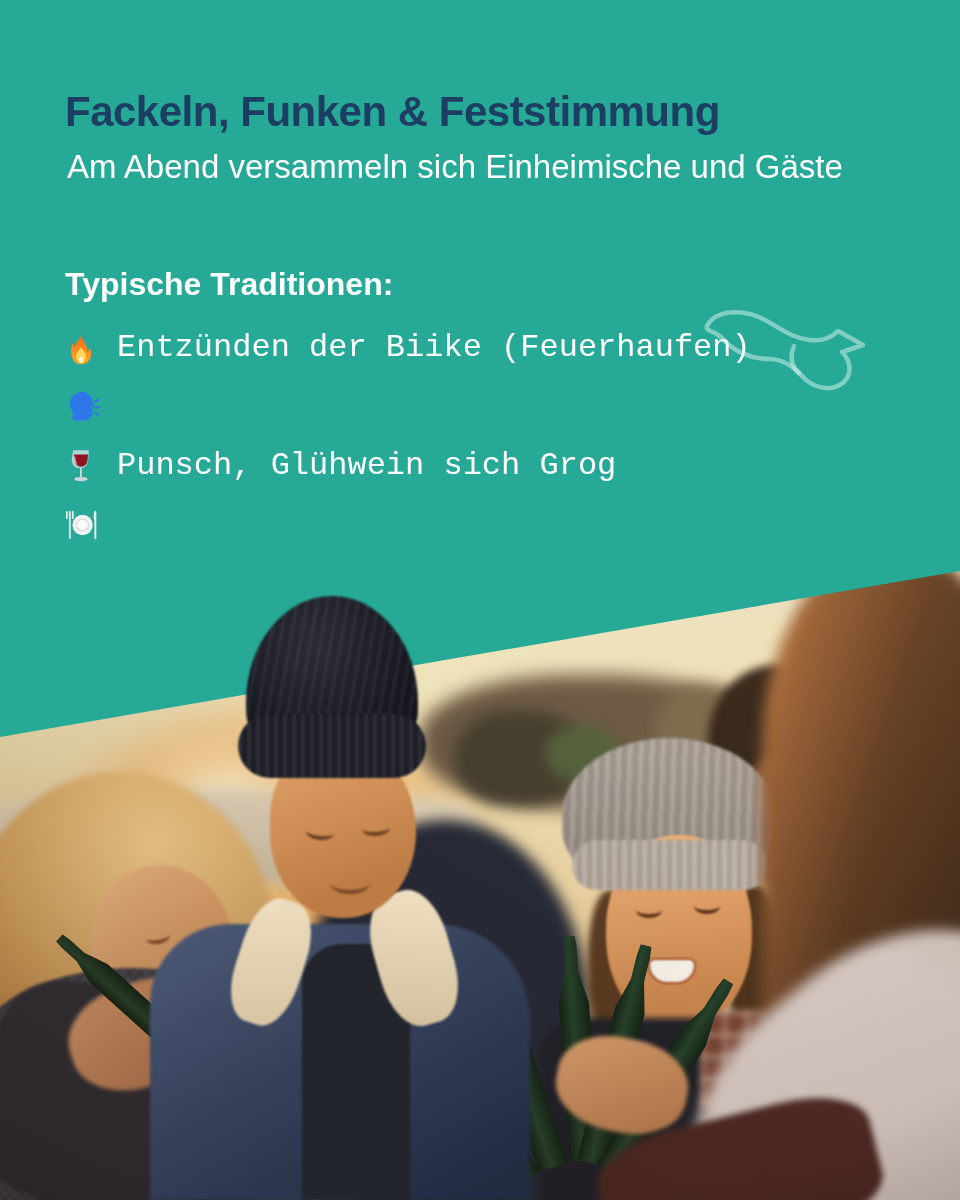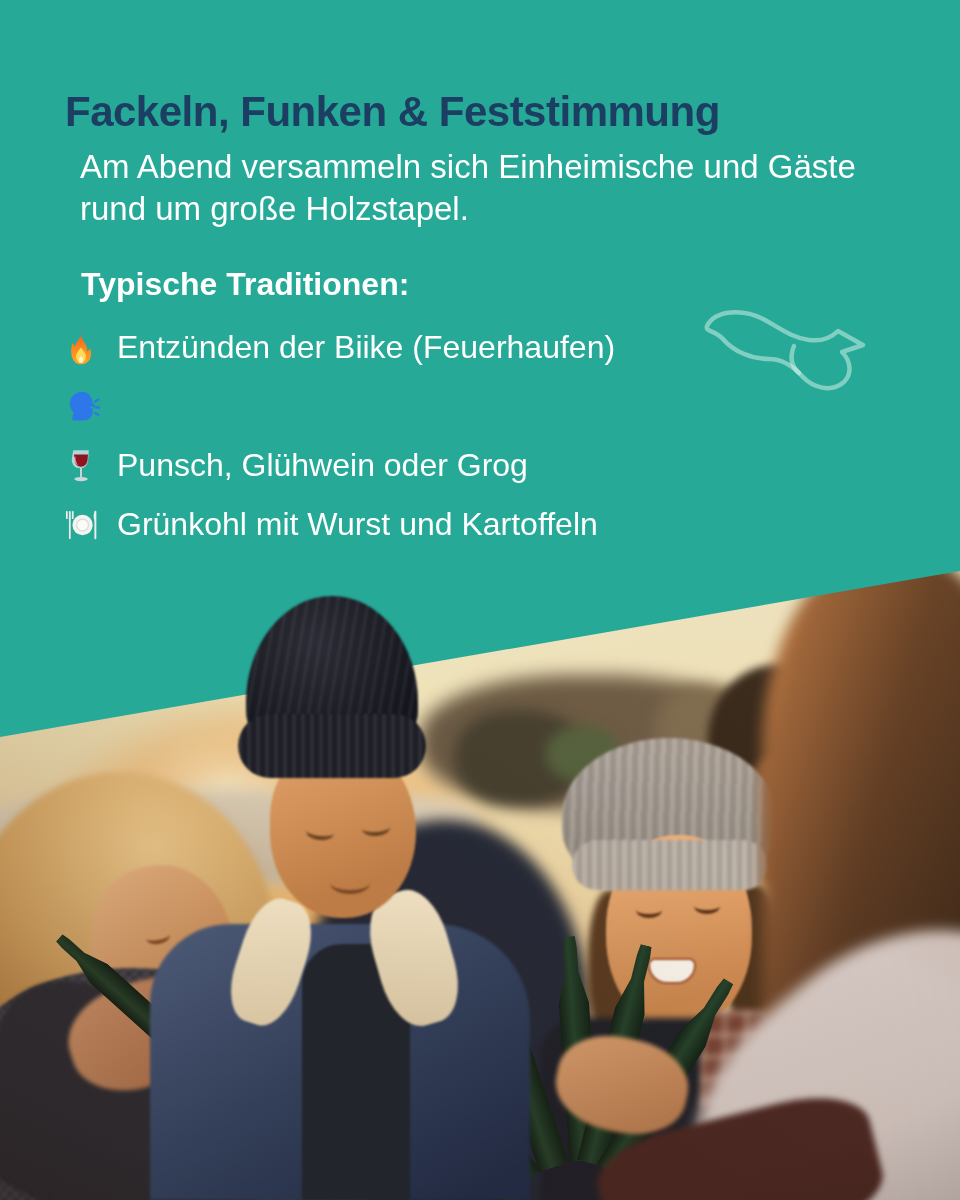--- a/index.html
+++ b/index.html
@@ -83,23 +83,23 @@
       repeating-linear-gradient(90deg,rgba(255,255,255,.07) 0 4px,rgba(0,0,0,0) 4px 9px),#1d1e26;
       border-radius:32px;filter:blur(.8px);}
   .m-eye1{left:156px;top:232px;width:28px;height:12px;border-bottom:4px solid #68401f;border-radius:50%;transform:rotate(6deg);filter:blur(1px);}
   .m-eye2{left:212px;top:228px;width:28px;height:12px;border-bottom:4px solid #68401f;border-radius:50%;transform:rotate(-4deg);filter:blur(1px);}
   .m-smile{left:180px;top:280px;width:40px;height:18px;border-bottom:4px solid #7b4826;border-radius:50%;filter:blur(1px);}
 
   
   .teal{position:absolute;left:0;top:0;width:960px;height:760px;z-index:2;background:#26a997;
         clip-path:polygon(0 0,100% 0,100% 571px,0 737px);}
   .title{position:absolute;left:65px;top:60px;font-size:42px;font-weight:800;letter-spacing:-.5px;color:#1d3e63;}
-  .intro{position:absolute;left:80px;top:146px;font-size:33px;line-height:42px;color:#ffffff;}
-  .trad-head{position:absolute;left:81px;top:266px;font-size:32px;font-weight:700;color:#ffffff;}
-  .trad-list{position:absolute;left:62px;top:318px;list-style:none;margin:0;padding:0;}
+  .intro{position:absolute;left:67px;top:146px;font-size:33px;line-height:42px;color:#ffffff;}
+  .trad-head{position:absolute;left:65px;top:266px;font-size:32px;font-weight:700;color:#ffffff;}
+  .trad-list{position:absolute;left:62px;top:318px;list-style:none;margin:0;padding:0;font-family:Liberation Mono, monospace;}
   .trad-list li{display:flex;align-items:center;height:59px;}
   .trad-list .icon{width:38px;height:38px;margin-right:17px;display:inline-flex;align-items:center;justify-content:center;flex:0 0 38px;}
   .trad-list .txt{font-size:32px;color:#ffffff;white-space:nowrap;}
   .seagull{position:absolute;left:693px;top:288px;width:195px;height:140px;}
 </style>
 </head>
 <body>
 
 <div class="poster">
 
@@ -150,21 +150,20 @@
     <div class="p-hand-c"></div>
     <div class="p-sleeve-r"></div>
     <div class="p-grade"></div>
     <div class="p-vig"></div>
   </div>
 
   <div class="teal">
     <h1 class="title">Fackeln, Funken &amp; Feststimmung</h1>
     <div class="intro">
       <div>Am Abend versammeln sich Einheimische und Gäste</div>
-      <div>rund um große Holzstapel.</div>
     </div>
     <div class="trad-head">Typische Traditionen:</div>
 
     <ul class="trad-list">
       <li>
         <span class="icon">
           <svg viewBox="0 0 36 36" width="38" height="38">
             <defs>
                 <linearGradient id="fg1" x1="0" y1="0" x2="0" y2="1">
               <stop offset="0" stop-color="#f35c1d"></stop>
@@ -195,38 +194,37 @@
       <li>
         <span class="icon">
           <svg viewBox="0 0 36 36" width="38" height="38">
             <path fill="#dfe6e9" opacity=".75" d="M10.6 3h14.8l-.6 8.8c-.3 5.3-3.1 8.3-7.8 8.3s-7.5-3-7.8-8.3z"></path>
             <path fill="#8e1420" d="M11.4 7.2h13.2l-.3 4.4c-.3 4.6-2.7 7-6.3 7s-6-2.4-6.3-7z"></path>
             <path fill="#ffffff" opacity=".55" d="M12.6 8.5c.2 4.5 1.4 7.6 3 8.8-2.9-.7-4.4-3-4.6-6.8z"></path>
             <rect x="17.1" y="20" width="1.8" height="8.4" fill="#cfd7da"></rect>
             <ellipse cx="18" cy="30.4" rx="6.4" ry="2" fill="#cfd7da"></ellipse>
           </svg>
         </span>
-        <span class="txt">Punsch, Glühwein oder Grog</span>
+        <span class="txt">Punsch, Glühwein sich Grog</span>
       </li>
       <li>
         <span class="icon">
           <svg viewBox="0 0 36 36" width="38" height="38">
             <g stroke="#e9ede9" stroke-width="1.7" stroke-linecap="round" fill="none">
               <path d="M4.6 5.5v6"></path>
                 <path d="M7.4 5.5v6"></path>
                 <path d="M10.2 5.5v6"></path>
               <path d="M7.4 11.5v19"></path>
             </g>
             <circle cx="19.5" cy="18" r="9.6" fill="#f2f4f1"></circle>
             <circle cx="19.5" cy="18" r="5.6" fill="#fbfcfa" stroke="#d9ded8" stroke-width="1.2"></circle>
             <path d="M31.6 5.5v25" stroke="#e9ede9" stroke-width="1.9" stroke-linecap="round" fill="none"></path>
             <path d="M31.6 5c-2.2 1.6-2.2 7.4 0 9.4z" fill="#e9ede9"></path>
           </svg>
         </span>
-        <span class="txt">Grünkohl mit Wurst und Kartoffeln</span>
       </li>
     </ul>
 
     <svg class="seagull" viewBox="0 0 195 140">
       <g fill="none" stroke="rgba(220,246,238,0.5)" stroke-width="4.5" stroke-linecap="round" stroke-linejoin="round">
         <path d="M14 38 C22 22 50 20 72 32 C88 41 100 50 116 52 C128 53.5 138 50 145 43 L170 57 L149 64 C157 72 160 85 151 94 C138 105 120 100 109 88 C99 77 88 71 76 71 C58 71 40 63 30 51 C22 42 12 44 14 38 Z"></path>
         <path d="M101 58 C97 68 98 78 106 85"></path>
       </g>
     </svg>
   </div>

